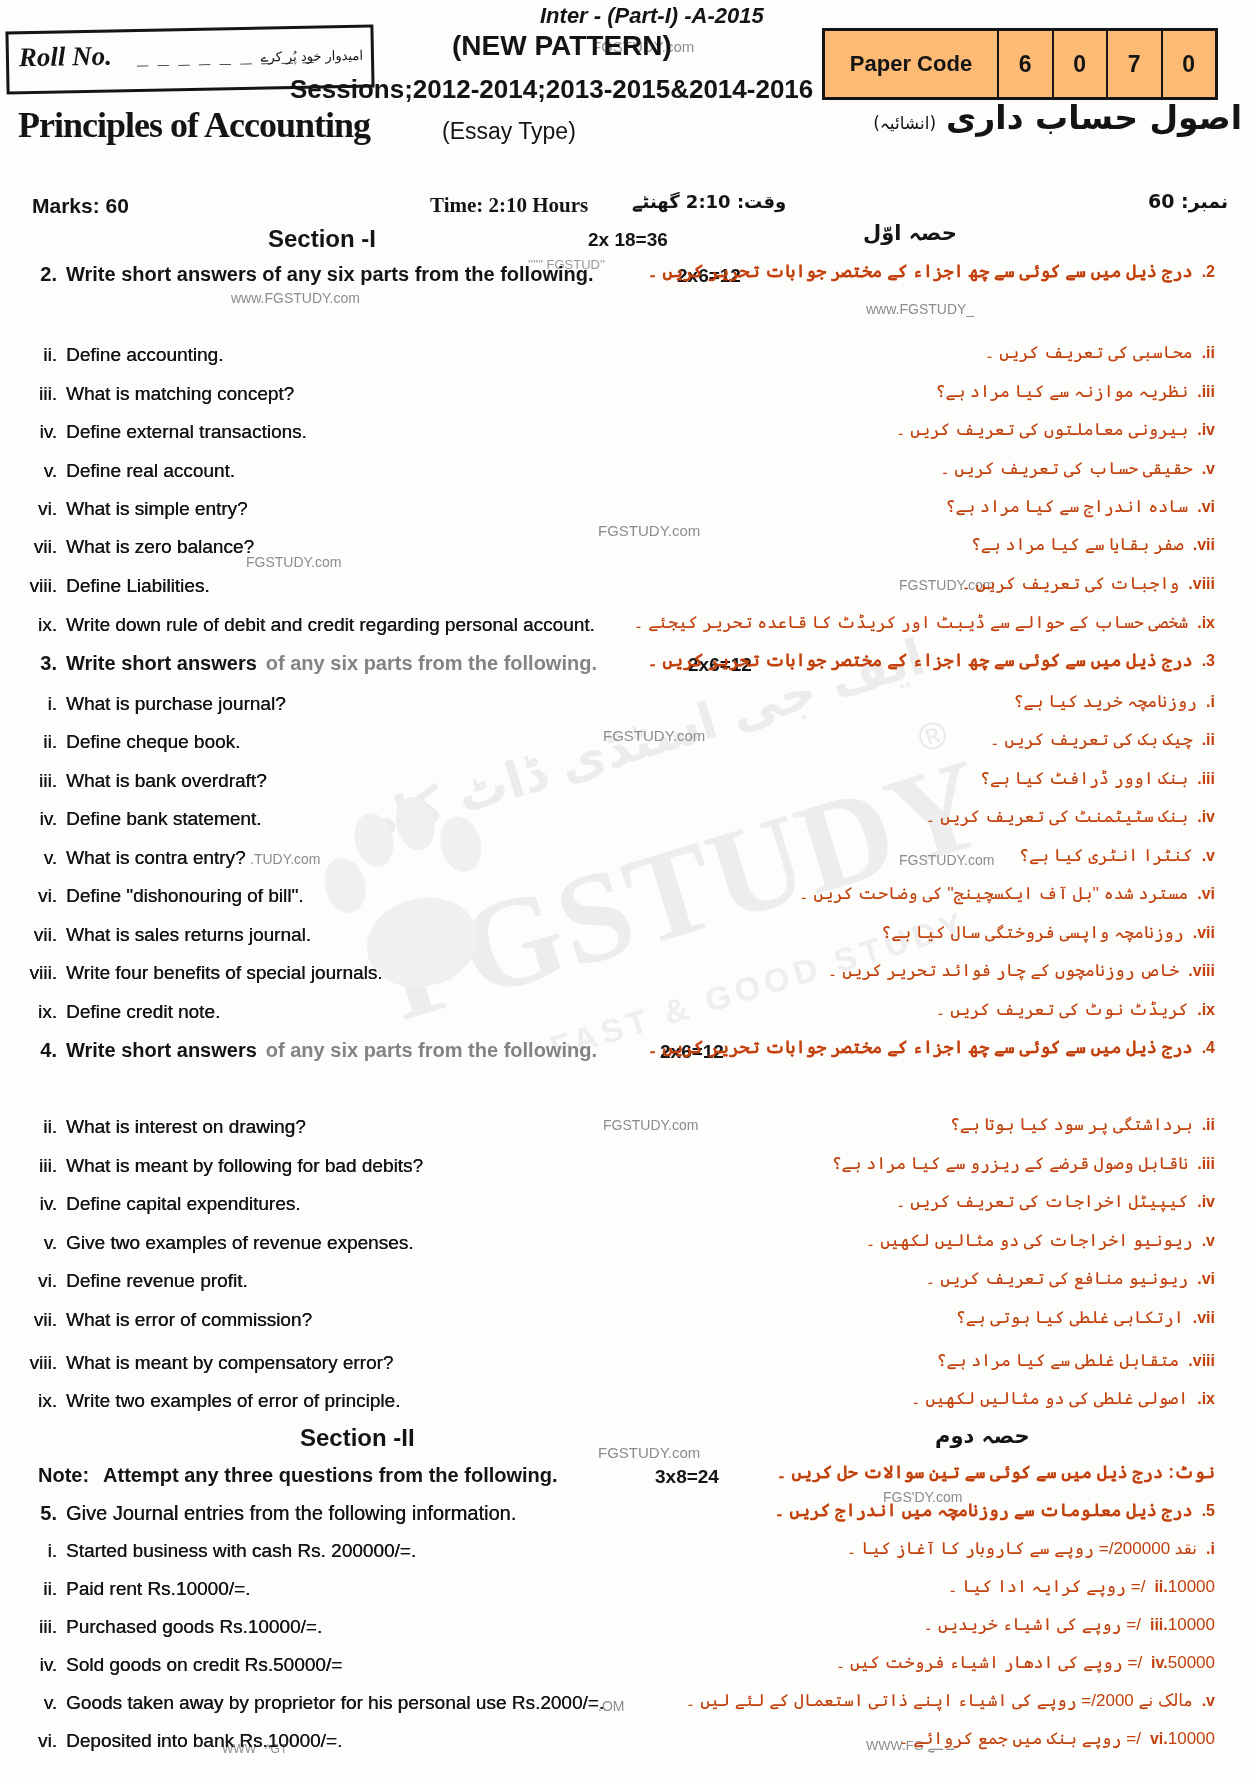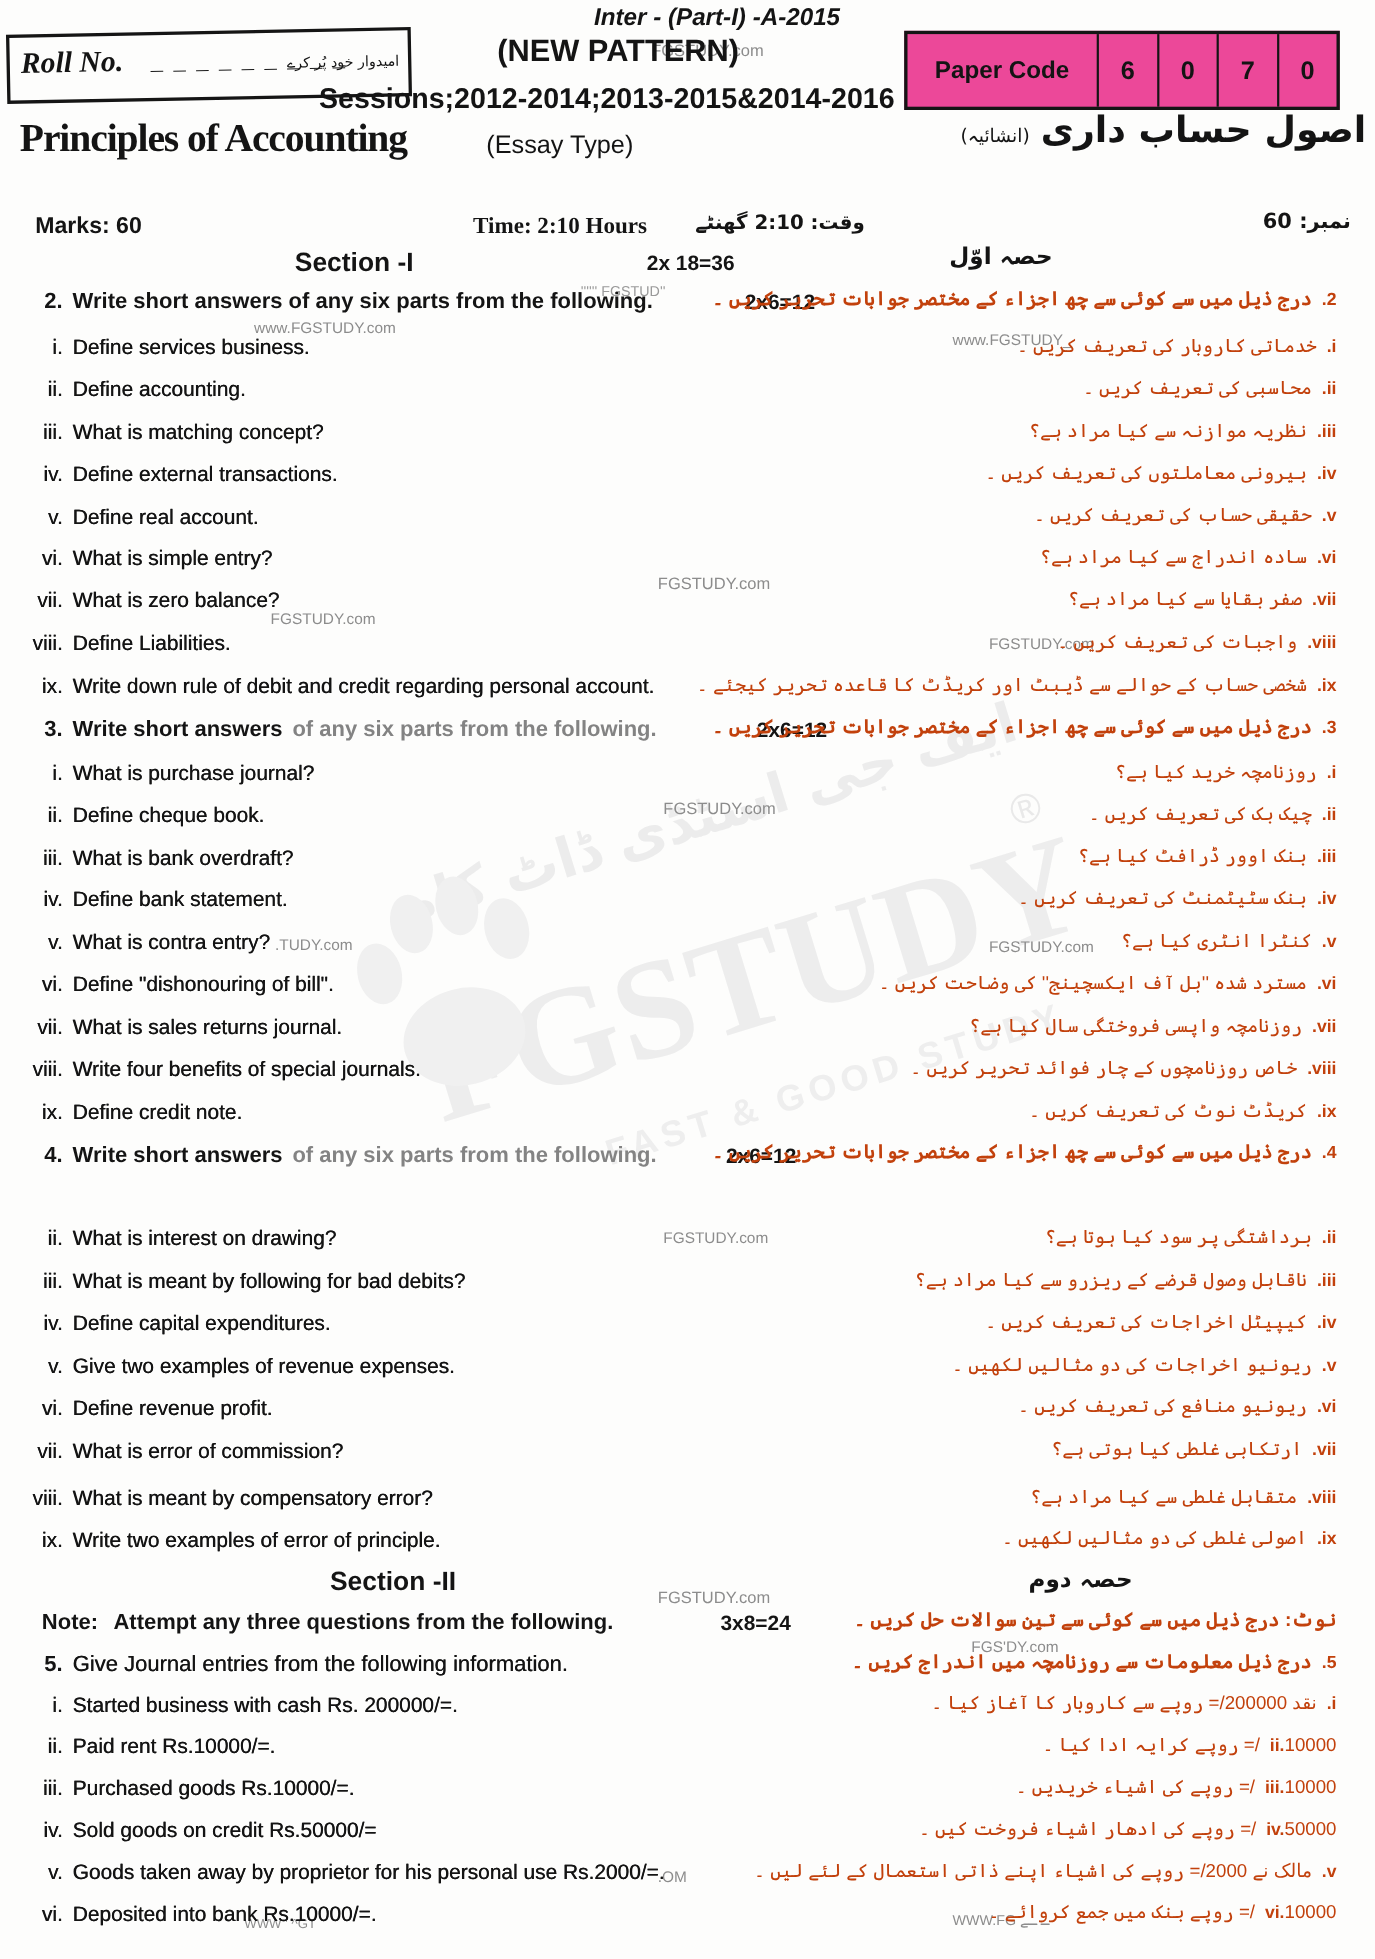--- a/index.html
+++ b/index.html
@@ -19,21 +19,21 @@
   .paw-t1{left:0;top:42px;width:40px;height:56px}
   .paw-t2{left:40px;top:6px;width:38px;height:54px}
   .paw-t3{left:84px;top:0;width:38px;height:54px}
   .paw-t4{left:122px;top:30px;width:40px;height:56px}
   .examref{left:540px;top:3px;font-family:Liberation Sans, sans-serif;font-style:italic;font-weight:bold;font-size:22px;z-index:2}
   .rollbox{left:6px;top:28px;width:362px;height:57px;border:3px solid #151515;transform:rotate(-1.1deg);z-index:2}
   .rolllabel{position:absolute;left:10px;top:8px;font-family:"Liberation Serif",serif;font-style:italic;font-weight:bold;font-size:27px}
   .rollblank{position:absolute;left:128px;top:14px;font-size:20px;font-weight:bold;letter-spacing:2px}
   .rollnote{position:absolute;right:8px;top:20px;font-family:"DejaVu Sans",sans-serif;font-size:13px;direction:rtl}
   .newpat{left:452px;top:30px;font-size:28px;font-weight:bold;z-index:2}
-  .pcbox{position:absolute;left:822px;top:28px;width:390px;height:66px;border:3px solid #151515;display:flex;z-index:2;background:#ec4899}
+  .pcbox{position:absolute;left:822px;top:28px;width:390px;height:66px;border:3px solid #151515;display:flex;z-index:2;background:#fdba74}
   .pccell{display:flex;align-items:center;justify-content:center;border-right:2px solid #151515;font-weight:bold}
   .pclabel{flex:0 0 172px;font-size:22px}
   .pcd{flex:1;font-size:23px}
   .pcd:last-child{border-right:none}
   .sessions{left:290px;top:74px;font-size:26px;font-weight:bold;z-index:2}
   .title-en{left:18px;top:104px;font-family:"Liberation Serif",serif;font-weight:bold;font-size:36px;letter-spacing:-1px;z-index:2}
   .title-type{left:442px;top:118px;font-size:23px;z-index:2}
   .title-ur{right:8px;top:98px;direction:rtl;z-index:2;font-family:"DejaVu Sans",sans-serif}
   .title-ur .big{font-size:33px;font-weight:bold}
   .title-ur .small{font-size:17px;margin-right:10px}
@@ -124,21 +124,20 @@
 
   <span class="abs sec-title" style="left:268px;top:225px">Section -I</span>
   <span class="abs sec-marks" style="left:588px;top:229px">2x 18=36</span>
   <span class="abs sec-ur" style="left:863px;top:221px">حصہ اوّل</span>
 
   <div class="row qh" style="top:263px">
     <span class="enum">2.</span><span class="etxt">Write short answers of any six parts from the following.</span>
     <span class="marks" style="left:677px">2x6=12</span>
     <span class="urow uh"><span class="unum">2.</span><span>درج ذیل میں سے کوئی سے چھ اجزاء کے مختصر جوابات تحریر کریں ۔</span></span>
   </div>
-  <div class="row" style="top:306px"><span class="enum">i.</span><span class="etxt">Define services business.</span><span class="urow"><span class="unum">i.</span><span>خدماتی کاروبار کی تعریف کریں ۔</span></span></div>
   <div class="row" style="top:344px"><span class="enum">ii.</span><span class="etxt">Define accounting.</span><span class="urow"><span class="unum">ii.</span><span>محاسبی کی تعریف کریں ۔</span></span></div>
   <div class="row" style="top:383px"><span class="enum">iii.</span><span class="etxt">What is matching concept?</span><span class="urow"><span class="unum">iii.</span><span>نظریہ موازنہ سے کیا مراد ہے؟</span></span></div>
   <div class="row" style="top:421px"><span class="enum">iv.</span><span class="etxt">Define external transactions.</span><span class="urow"><span class="unum">iv.</span><span>بیرونی معاملتوں کی تعریف کریں ۔</span></span></div>
   <div class="row" style="top:460px"><span class="enum">v.</span><span class="etxt">Define real account.</span><span class="urow"><span class="unum">v.</span><span>حقیقی حساب کی تعریف کریں ۔</span></span></div>
   <div class="row" style="top:498px"><span class="enum">vi.</span><span class="etxt">What is simple entry?</span><span class="urow"><span class="unum">vi.</span><span>سادہ اندراج سے کیا مراد ہے؟</span></span></div>
   <div class="row" style="top:536px"><span class="enum">vii.</span><span class="etxt">What is zero balance?</span><span class="urow"><span class="unum">vii.</span><span>صفر بقایا سے کیا مراد ہے؟</span></span></div>
   <div class="row" style="top:575px"><span class="enum">viii.</span><span class="etxt">Define Liabilities.</span><span class="urow"><span class="unum">viii.</span><span>واجبات کی تعریف کریں ۔</span></span></div>
   <div class="row" style="top:614px"><span class="enum">ix.</span><span class="etxt">Write down rule of debit and credit regarding personal account.</span><span class="urow"><span class="unum">ix.</span><span>شخصی حساب کے حوالے سے ڈیبٹ اور کریڈٹ کا قاعدہ تحریر کیجئے ۔</span></span></div>
 
   <div class="row qh" style="top:652px">

